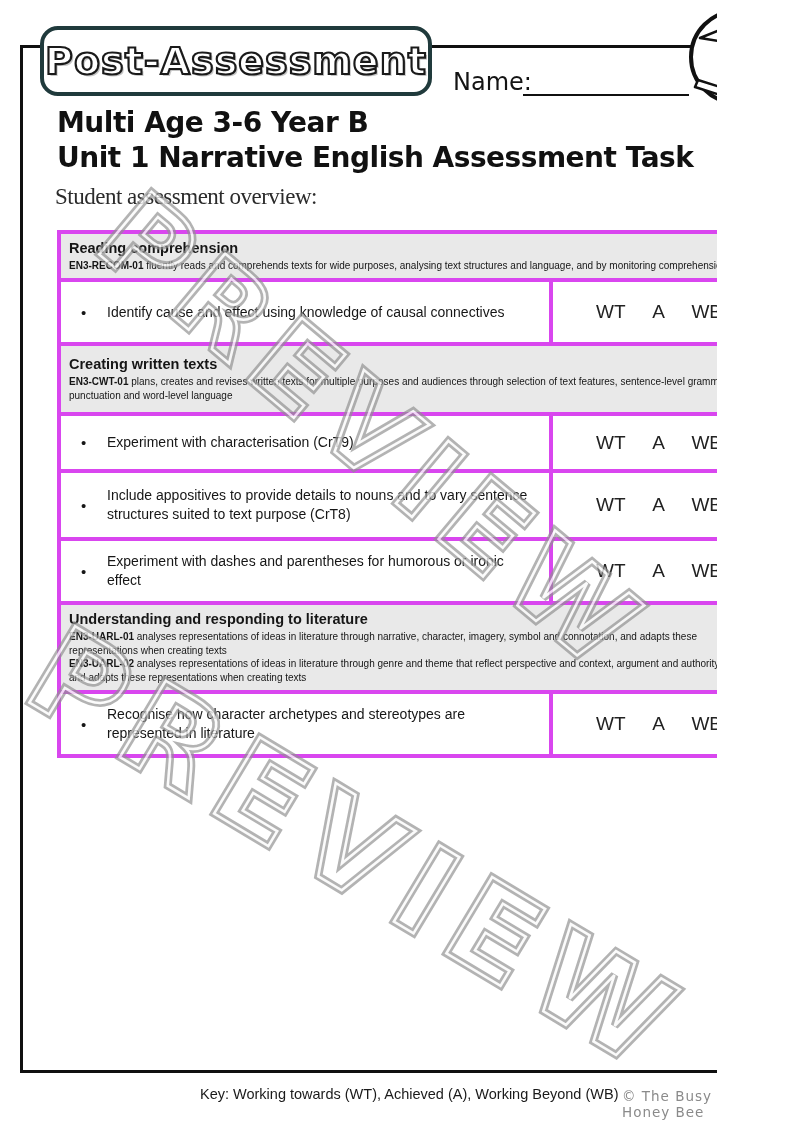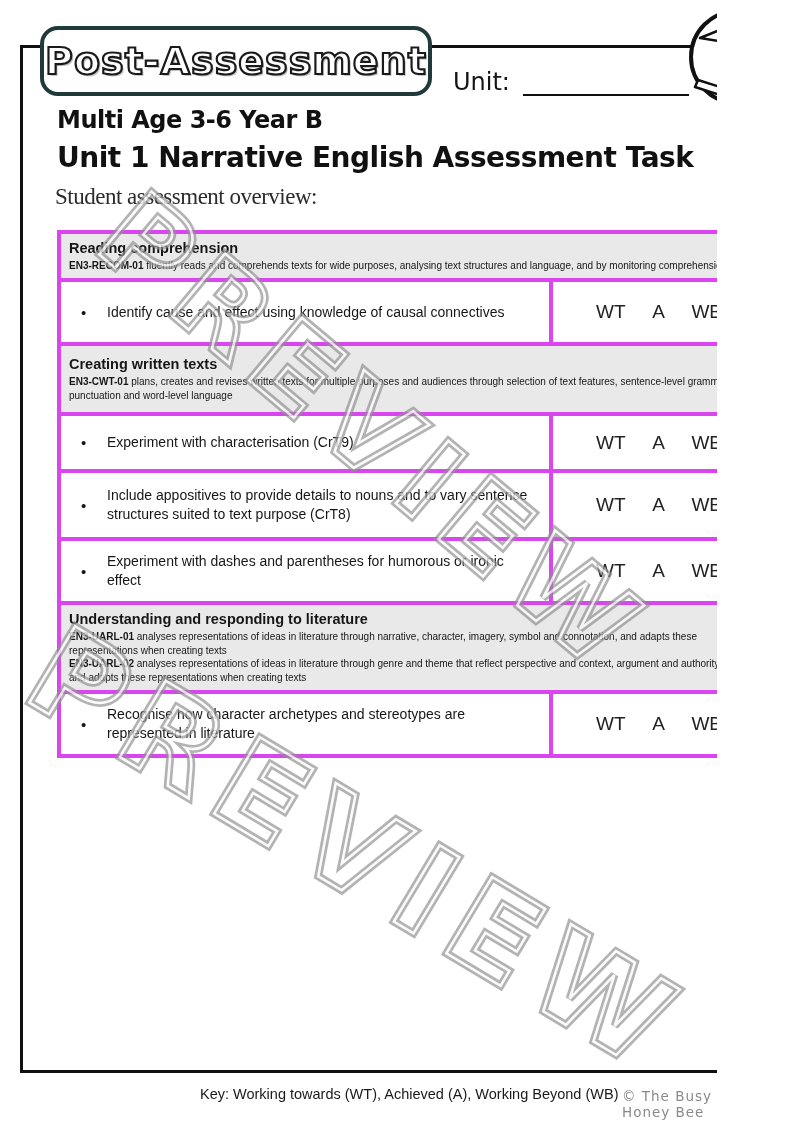--- a/index.html
+++ b/index.html
@@ -22,21 +22,21 @@
   .name-label{position:absolute;left:453px;top:68px;font-family:"DejaVu Sans",sans-serif;
               font-size:24px;font-weight:500;color:#141414;z-index:6;}
   .name-line{position:absolute;left:523px;top:64px;width:166px;height:30px;
              border-bottom:2.5px solid #101010;z-index:6;}
 
   
   .badge{position:absolute;left:686px;top:6px;width:102px;height:108px;z-index:7;}
 
   
   .h1{position:absolute;left:57px;top:106px;font-family:"DejaVu Sans",sans-serif;
-      font-weight:bold;font-size:24px;letter-spacing:-0.5px;}
+      font-weight:bold;font-size:28px;letter-spacing:-0.5px;}
   .h2{position:absolute;left:57px;top:141px;font-family:"DejaVu Sans",sans-serif;
       font-weight:bold;font-size:28px;letter-spacing:-0.5px;}
   .overview{position:absolute;left:55px;top:184px;font-family:Liberation Serif, serif;
       font-size:23px;font-weight:normal;color:#2b2b2b;letter-spacing:-0.5px;}
 
   
   table.assess{position:absolute;left:57px;top:230px;width:685px;border-collapse:collapse;
                table-layout:fixed;border:3px solid #101010;}
   table.assess td{border:4px solid #d946ef;vertical-align:middle;box-sizing:border-box;}
   col.c1{width:492px;} col.c2{width:193px;}
@@ -71,21 +71,21 @@
 <body>
 
 <div class="page">
 
   <div class="frame"></div>
 
   <div class="banner-box">
     <span class="banner-text">Post-Assessment</span>
   </div>
 
-  <span class="name-label">Unit:</span>
+  <span class="name-label">Name:</span>
   <div class="name-line"></div>
 
   <svg class="badge" viewBox="0 0 102 108" style="overflow:visible">
     <circle cx="51" cy="51" r="46" fill="#fff" stroke="#111" stroke-width="4"></circle>
     <path d="M12 74 L97 101 L94 108 L9 81 Z" fill="#fff" stroke="#111" stroke-width="2.5" stroke-linejoin="round"></path>
     <path d="M60 78 L78 99 M66 75 L83 94" fill="none" stroke="#111" stroke-width="2.5" stroke-linecap="round"></path>
     <path d="M46 40 C58 36 70 44 72 56 C74 68 66 78 54 80 C44 82 36 74 35 64 C34 53 38 43 46 40 Z" fill="#fff" stroke="#111" stroke-width="2.5"></path>
     <path d="M36 19 C46 13 58 16 61 26 C63 34 60 40 52 43 C43 46 35 41 33 33 C31 27 32 22 36 19 Z" fill="#fff" stroke="#111" stroke-width="2.5"></path>
     <path d="M14 32 L36 23 L38 36 Z" fill="#fff" stroke="#111" stroke-width="2.5" stroke-linejoin="round"></path>
     <circle cx="50" cy="25" r="2.3" fill="#111"></circle>

